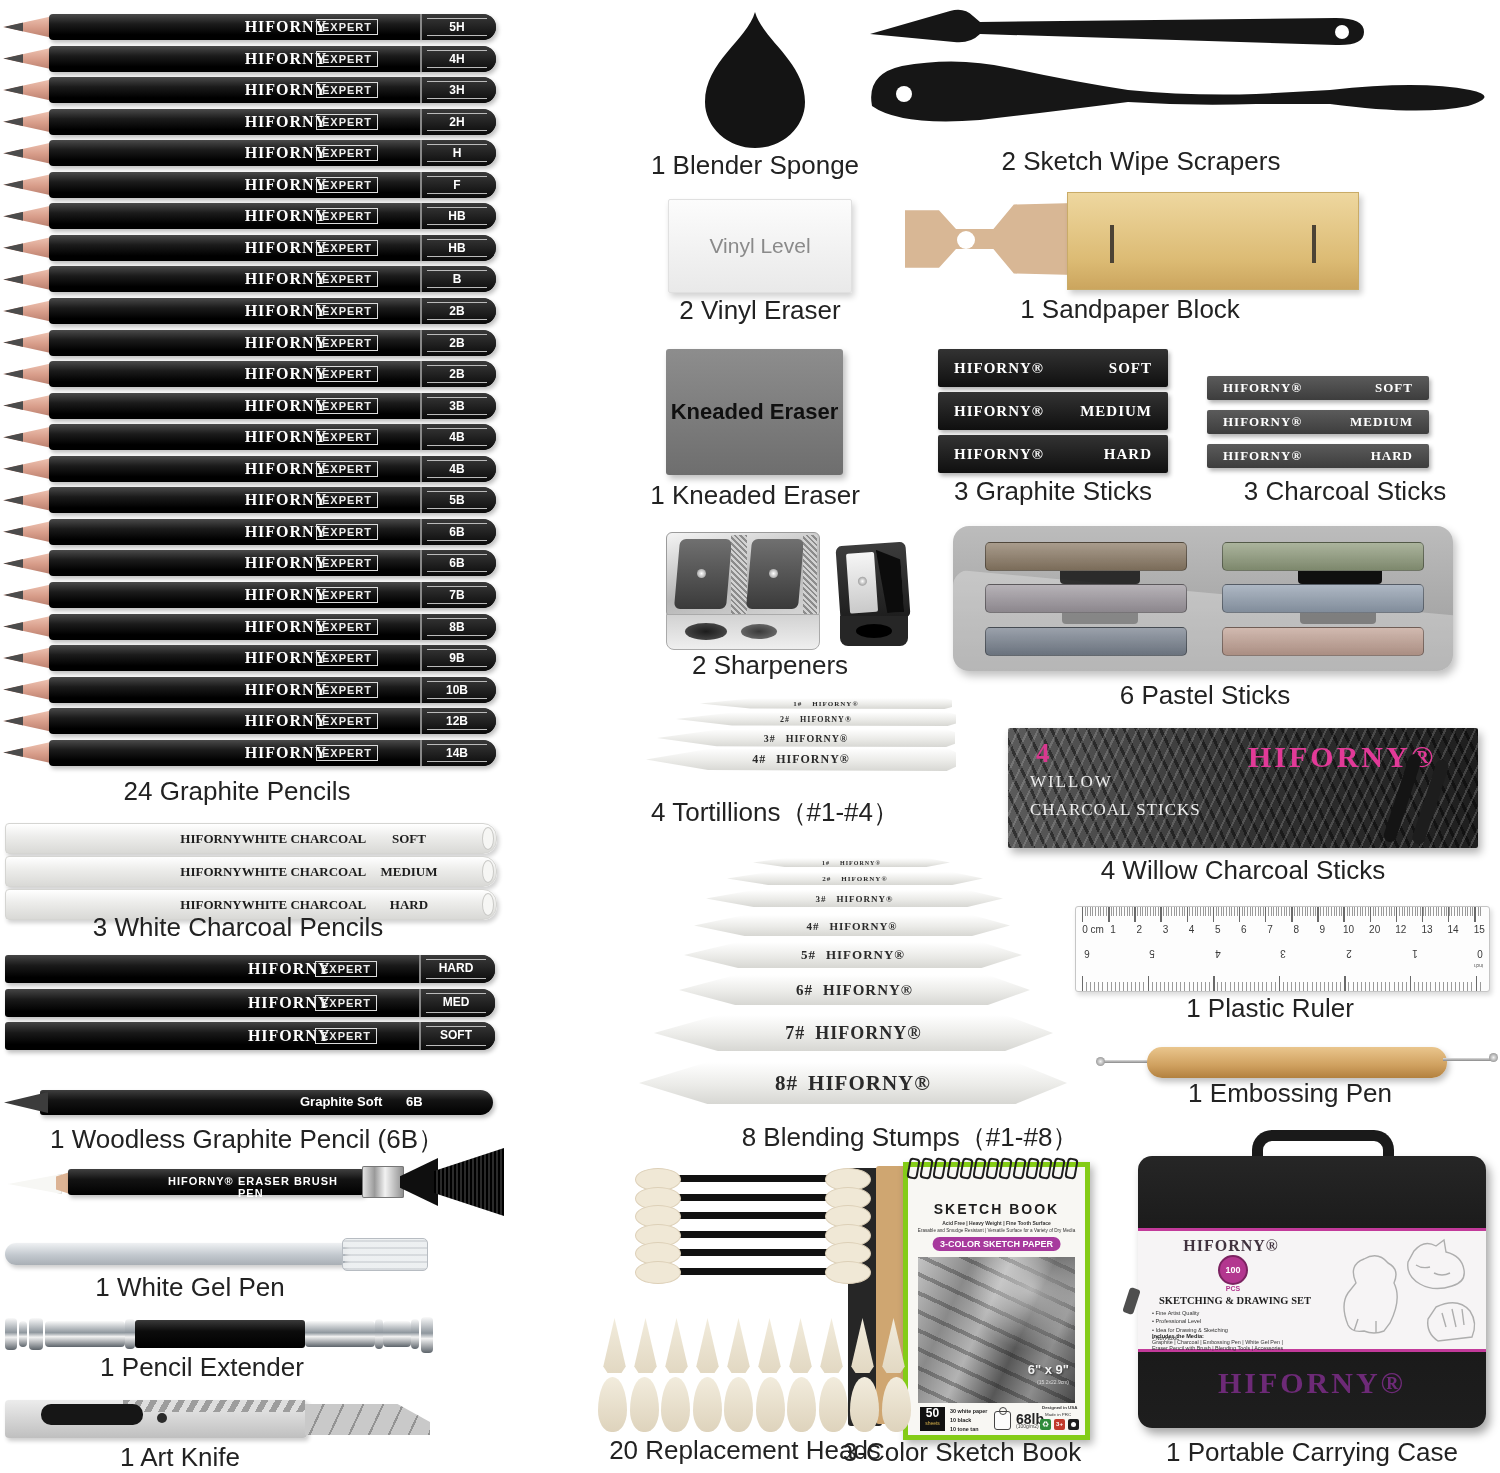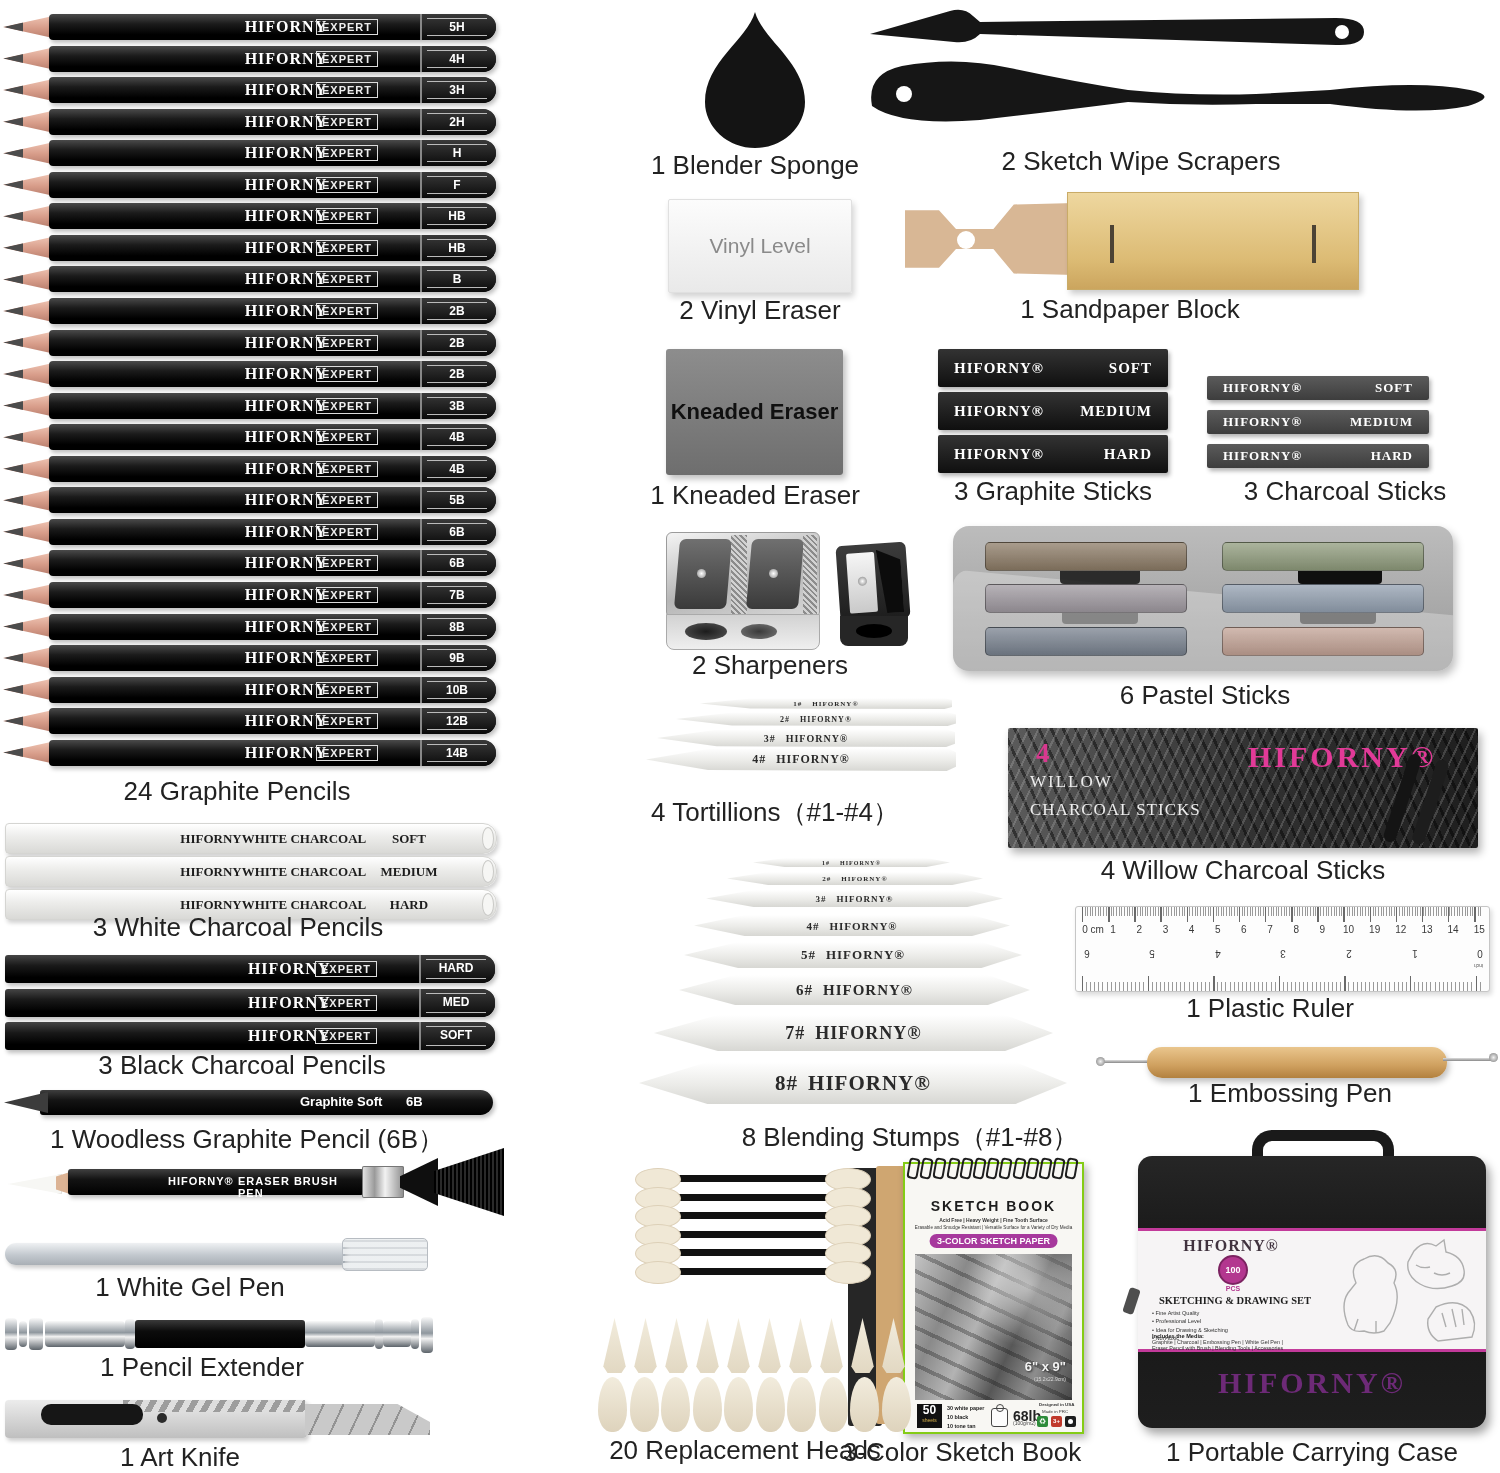--- a/index.html
+++ b/index.html
@@ -397,21 +397,20 @@
         </div>
       </div>
       <div class="bpencil" style="top: 67px;">
         <div class="pbrand">HIFORNY</div>
         <div class="pbadge">EXPERT</div>
         <div class="pzone">
           <div class="pgrade">SOFT</div>
         </div>
       </div>
     </div>
-  <div class="caption" style="left:242px;top:1050px">3 Black Charcoal Pencils</div>
 
   <div class="abs" style="left:40px;top:1090px;width:453px;height:25px;border-radius:3px 13px 13px 3px;
        background:linear-gradient(180deg,#3e3e3e,#141414 40%,#000);box-shadow:2px 3px 4px rgba(0,0,0,.25)">
     <span class="abs" style="left:260px;top:4px;color:#fff;font:bold 13px 'Liberation Sans',sans-serif">Graphite Soft</span>
     <span class="abs" style="left:366px;top:4px;color:#fff;font:bold 13px 'Liberation Sans',sans-serif">6B</span>
   </div>
   <div class="abs" style="left:4px;top:1092px;width:44px;height:21px;background:#3c3c3c;
        clip-path:polygon(0 50%,100% 0,100% 100%)"></div>
   <div class="caption" style="left:247px;top:1122px">1 Woodless Graphite Pencil (6B）</div>
 
@@ -610,21 +609,21 @@
       <div class="rcm" style="left: 37.15px;">1</div>
       <div class="rcm" style="left: 63.3px;">2</div>
       <div class="rcm" style="left: 89.45px;">3</div>
       <div class="rcm" style="left: 115.6px;">4</div>
       <div class="rcm" style="left: 141.75px;">5</div>
       <div class="rcm" style="left: 167.9px;">6</div>
       <div class="rcm" style="left: 194.05px;">7</div>
       <div class="rcm" style="left: 220.2px;">8</div>
       <div class="rcm" style="left: 246.35px;">9</div>
       <div class="rcm" style="left: 272.5px;">10</div>
-      <div class="rcm" style="left: 298.65px;">19</div>
+      <div class="rcm" style="left: 298.65px;">20</div>
       <div class="rcm" style="left: 324.8px;">12</div>
       <div class="rcm" style="left: 350.95px;">13</div>
       <div class="rcm" style="left: 377.1px;">14</div>
       <div class="rcm" style="left: 403.25px;">15</div>
       <div class="rin" style="left: 10.5px;">6</div>
       <div class="rin" style="left: 76.1px;">5</div>
       <div class="rin" style="left: 141.7px;">4</div>
       <div class="rin" style="left: 207.3px;">3</div>
       <div class="rin" style="left: 272.9px;">2</div>
       <div class="rin" style="left: 338.5px;">1</div>
@@ -635,21 +634,21 @@
   <div class="abs" style="left:1103px;top:1060px;width:48px;height:3px;background:linear-gradient(180deg,#ddd,#888)"></div>
   <div class="abs" style="left:1096px;top:1057px;width:9px;height:9px;border-radius:50%;background:radial-gradient(#f2f2f2,#777)"></div>
   <div class="abs" style="left:1147px;top:1047px;width:300px;height:31px;border-radius:15px;
        background:linear-gradient(180deg,#eac68d,#cfa05f 60%,#b2813f);box-shadow:2px 4px 6px rgba(0,0,0,.25)"></div>
   <div class="abs" style="left:1443px;top:1058px;width:48px;height:3px;background:linear-gradient(180deg,#ddd,#888)"></div>
   <div class="abs" style="left:1489px;top:1053px;width:9px;height:9px;border-radius:50%;background:radial-gradient(#f2f2f2,#777)"></div>
   <div class="caption" style="left:1290px;top:1078px">1 Embossing Pen</div>
 
   <div class="abs" style="left:848px;top:1168px;width:34px;height:258px;background:#262626;border-radius:3px"></div>
   <div class="abs" style="left:876px;top:1166px;width:36px;height:258px;background:#cfa671;border-radius:3px"></div>
-  <div class="abs" style="left:903px;top:1162px;width:177px;height:268px;background:#f8f7f3;border:2px solid #84cc16;
+  <div class="abs" style="left:903px;top:1162px;width:177px;height:268px;background:#f8f7f3;border:5px solid #84cc16;
        box-shadow:3px 4px 8px rgba(0,0,0,.3)">
     <div style="position:absolute;left:6px;top:34px;width:165px;text-align:center;font-weight:bold;font-size:14px;
          letter-spacing:2px;color:#1c1c1c">SKETCH BOOK</div>
     <div class="tiny" style="left:0;top:53px;width:177px;text-align:center;font-size:5px;font-weight:bold">Acid Free | Heavy Weight | Fine Tooth Surface</div>
     <div class="tiny" style="left:0;top:61px;width:177px;text-align:center;font-size:4.6px">Erasable and Smudge Resistant | Versatile Surface for a Variety of Dry Media</div>
     <div style="position:absolute;left:50%;top:70px;transform:translateX(-50%);background:#a7399d;color:#fff;
          border-radius:8px;padding:2px 8px;font-size:9px;font-weight:bold;white-space:nowrap">3-COLOR SKETCH PAPER</div>
     <div class="abs" style="left:10px;top:90px;width:157px;height:146px;
          background:radial-gradient(circle at 72% 22%,rgba(255,255,255,.55),rgba(255,255,255,0) 38%),
                     repeating-linear-gradient(25deg,rgba(10,10,10,0) 0 13px,rgba(10,10,10,.28) 13px 17px),

